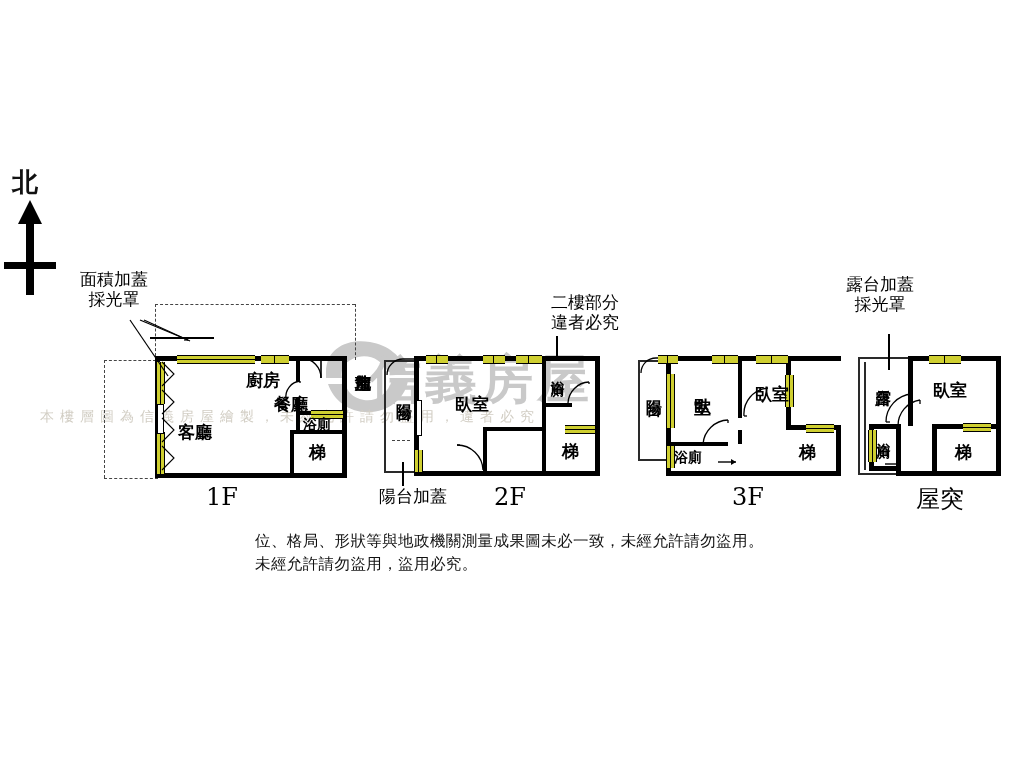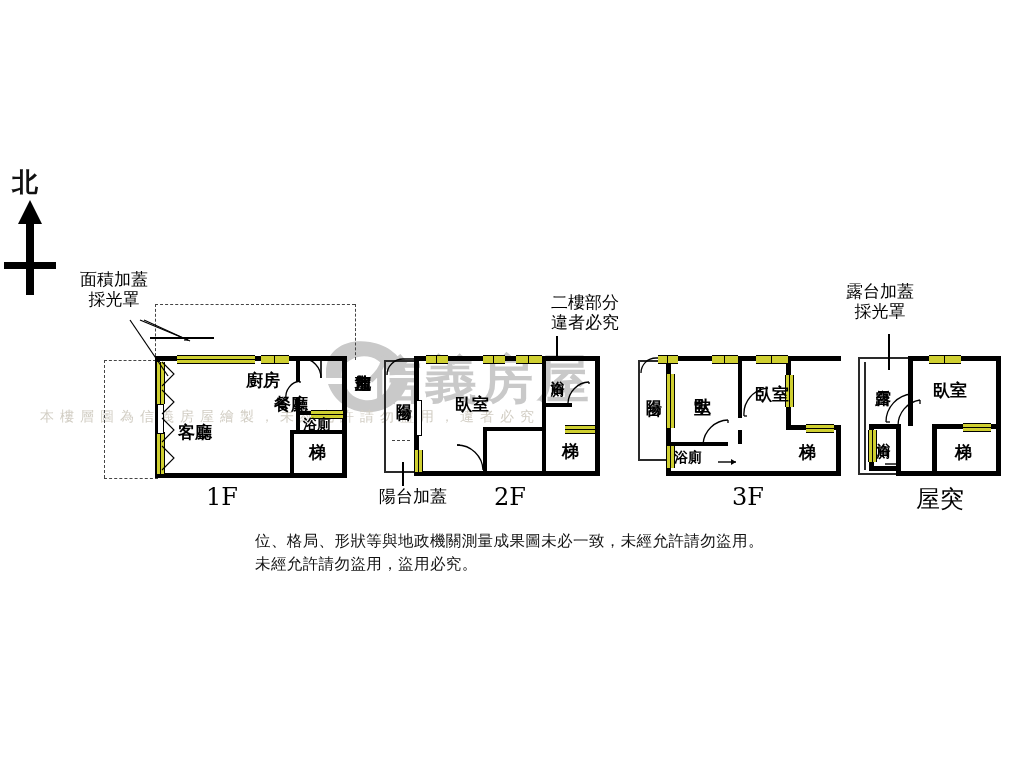--- a/index.html
+++ b/index.html
@@ -319,21 +319,21 @@
     <div class="rlabel vert" style="left:694px;top:385px;">臥室</div>
     <div class="rlabel" style="left:755px;top:386px;">臥室</div>
     <div class="rlabel sm" style="left:674px;top:450px;">浴廁</div>
     <div class="rlabel" style="left:799px;top:444px;">梯</div>
 
     <div class="flabel" style="left:732px;top:483px;">3F</div>
   </div>
 
   <div class="abs" style="left:0;top:0;width:1024px;height:768px;">
 
-    <div class="note" style="left:832px;top:282px;width:96px;">
+    <div class="note" style="left:832px;top:275px;width:96px;">
       <span>露台加蓋</span><br>
       <span>採光罩</span>
     </div>
     <div class="abs" style="left:888px;top:334px;width:2px;height:36px;background:#000;z-index:8;"></div>
 
     <div class="thin" style="left:858px;top:357px;width:52px;height:1.6px;"></div>
     <div class="thin" style="left:858px;top:357px;width:1.6px;height:117px;"></div>
     <div class="thin" style="left:858px;top:473px;width:52px;height:1.6px;"></div>
     <div class="thin" style="left:864px;top:362px;width:1.6px;height:108px;"></div>
 

